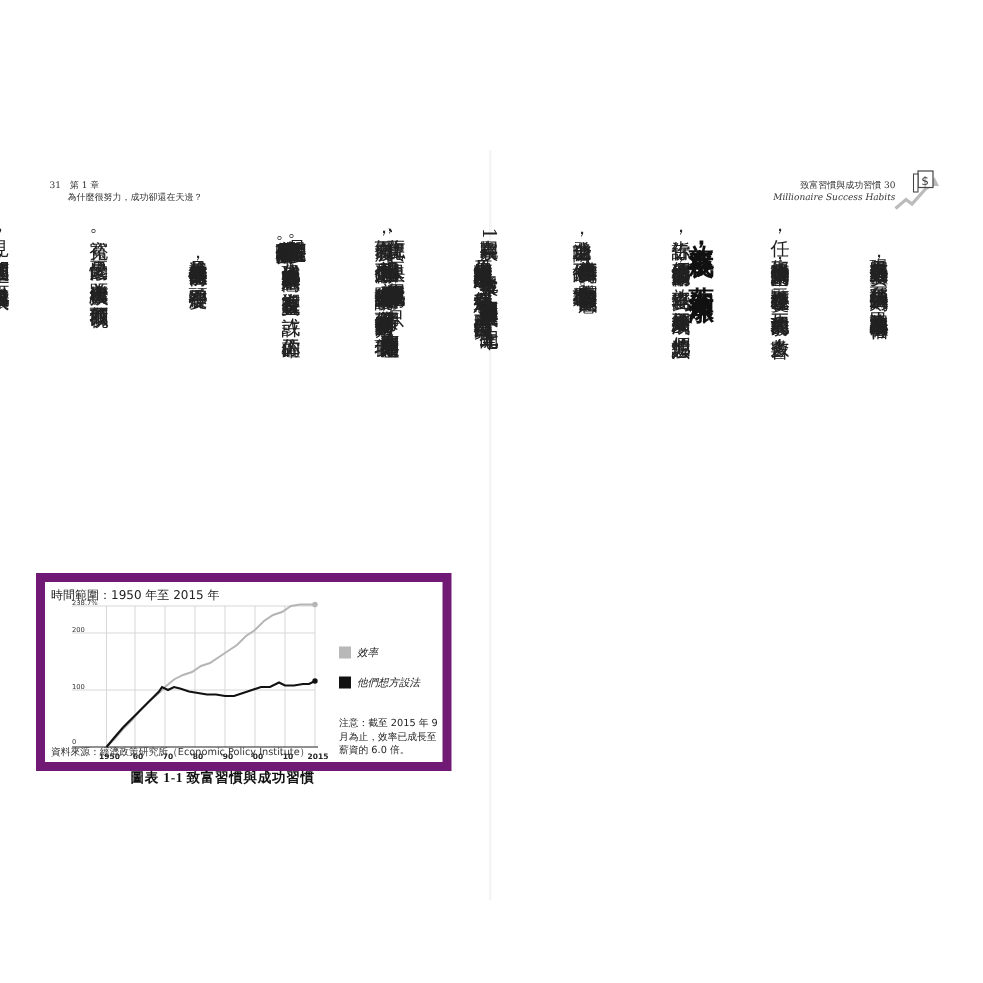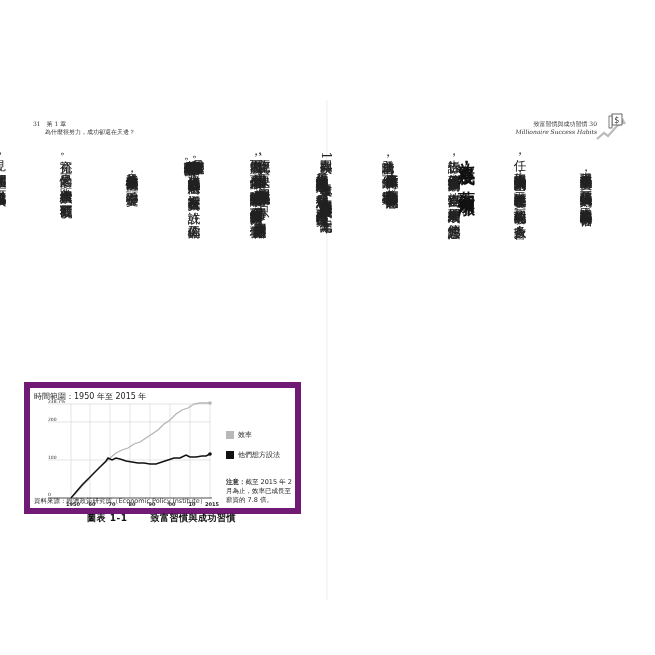--- a/index.html
+++ b/index.html
@@ -25,27 +25,27 @@
   .left-top { right:8px; top:150px; height:183px; width:300px; }
   .right-body { right:14px; top:150px; height:330px; width:180px; }
   .right-body2 { right:180px; top:150px; height:330px; width:120px; }
   .heading { position:absolute; writing-mode:vertical-rl; font-size:17px; font-weight:bold; letter-spacing:2px; right:176px; top:150px; height:180px; width:26px; font-family:"DejaVu Sans", sans-serif; color:#111;}
 
   
   .chart-box { position:absolute; left:24px; top:382px; width:265px; height:120px; border:6px solid #701a75; background:#fff; }
   .chart-title { position:absolute; left:4px; top:3px; font-size:8px; font-family:"DejaVu Sans", sans-serif; color:#222; }
   .chart-svg { position:absolute; left:0; top:0; }
   .legend { position:absolute; left:196px; top:42px; font-size:7px; font-family:"DejaVu Sans", sans-serif; color:#222; }
-  .legend .item { display:flex; align-items:center; margin-bottom:10px; }
+  .legend .item { display:flex; align-items:center; margin-bottom:10px;font-style:italic; }
   .legend .sw { width:8px; height:8px; margin-right:4px; }
   .note { position:absolute; left:196px; top:90px; width:68px; font-size:6.5px; line-height:9px; font-family:"DejaVu Sans", sans-serif; color:#222; }
-  .note b { font-weight:bold; }
+  .note b { font-weight:normal; }
   .source { position:absolute; left:4px; bottom:2px; font-size:6.5px; font-family:"DejaVu Sans", sans-serif; color:#333; }
   .caption { position:absolute; left:87px; top:512px; font-size:9px; font-weight:bold; font-family:"DejaVu Sans", sans-serif; color:#111; letter-spacing:0.5px; }
-  .caption .num { margin-right:23px; }
+  .caption .num { margin-right:2px;font-family:Liberation Serif, serif; }
 </style>
 </head>
 <body>
 
 <div class="spread">
   <div class="gutter"></div>
 
   <div class="page page-left">
     <div class="hdr-left">
       <span class="pg">31</span>
@@ -119,21 +119,21 @@
         <div class="item">
           <span class="sw" style="background:#b8b8b8"></span>
           <span>效率</span>
         </div>
         <div class="item">
           <span class="sw" style="background:#111"></span>
           <span>他們想方設法</span>
         </div>
       </div>
       <div class="note">
-        <b>注意：</b><span>截至 2015 年 2 月為止，效率已成長至薪資的 7.8 倍。</span>
+        <b>注意：</b><span>截至 2015 年 9 月為止，效率已成長至薪資的 6.0 倍。</span>
       </div>
       <div class="source">資料來源：經濟政策研究所（Economic Policy Institute）</div>
     </div>
     <div class="caption">
       <span class="num">圖表 1-1</span><span>致富習慣與成功習慣</span>
     </div>
   </div>
 
   <div class="page page-right">
     <div class="hdr-right">

